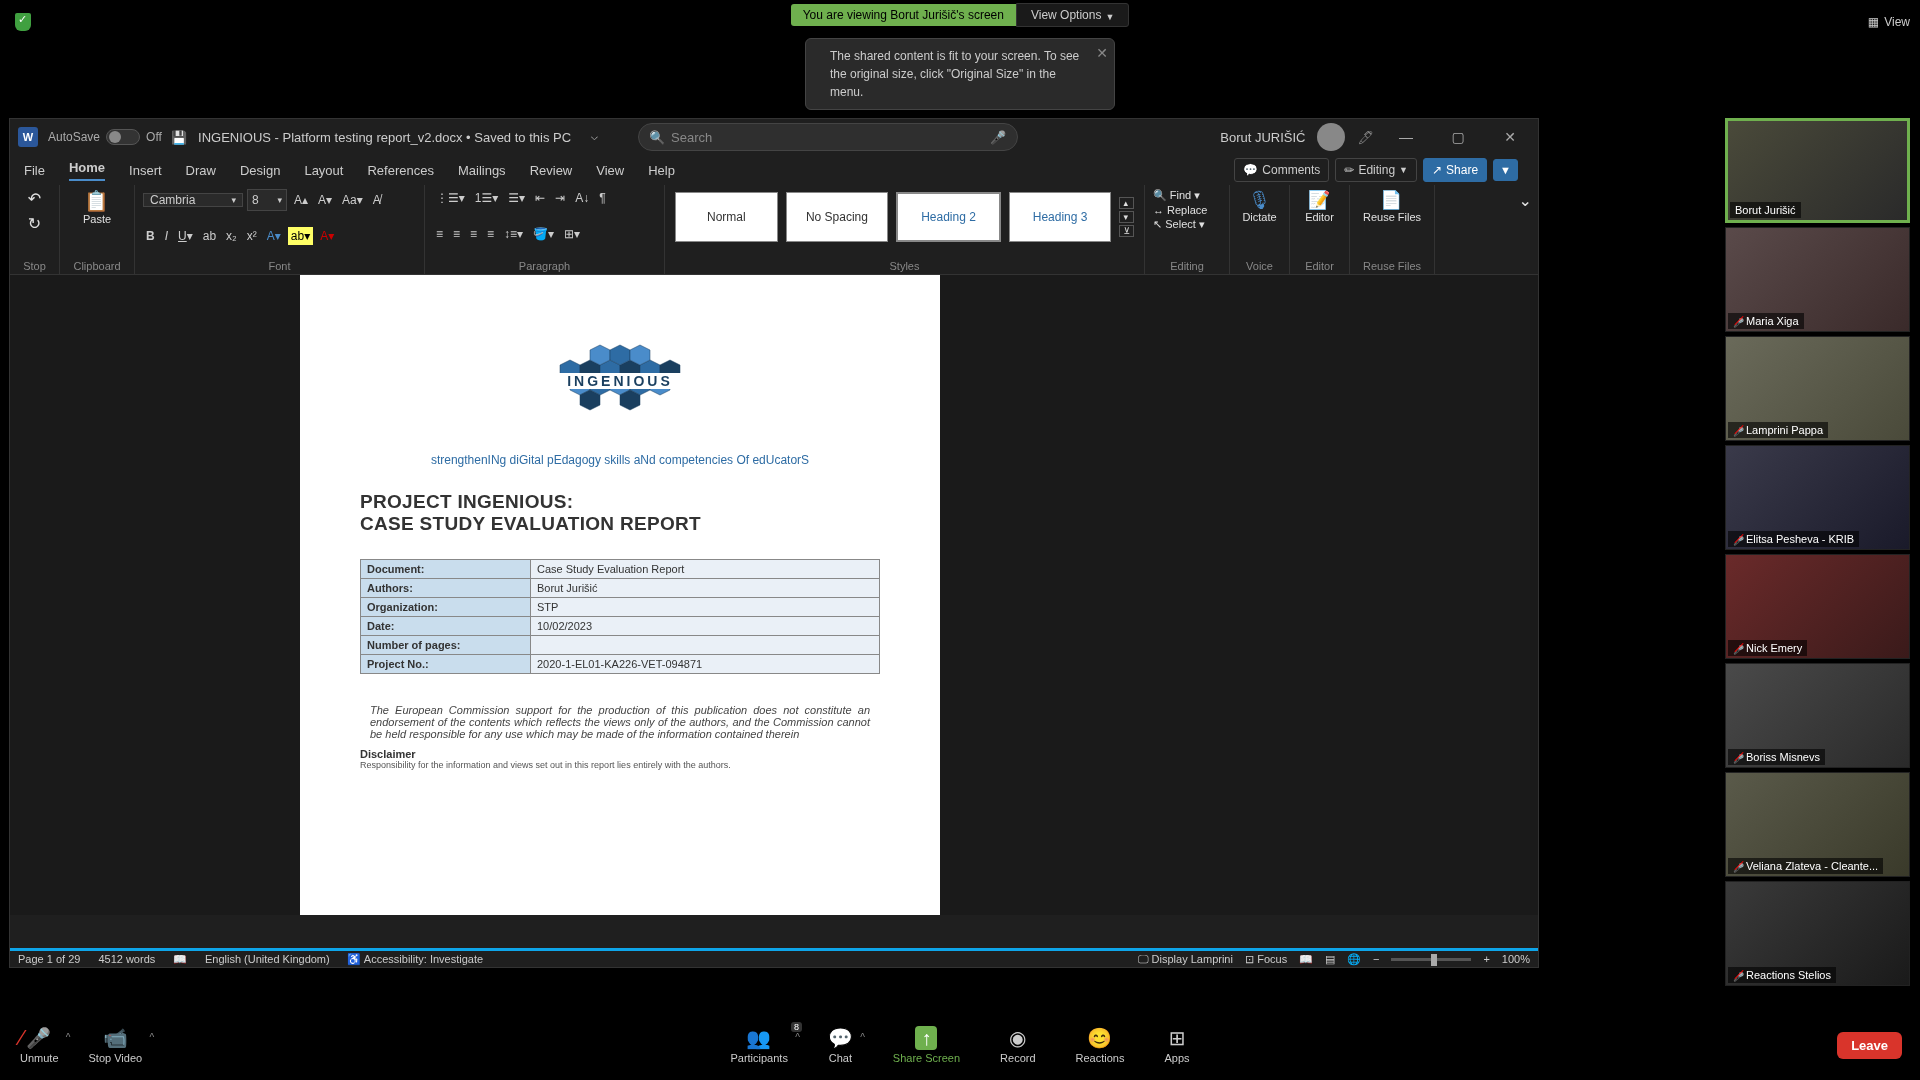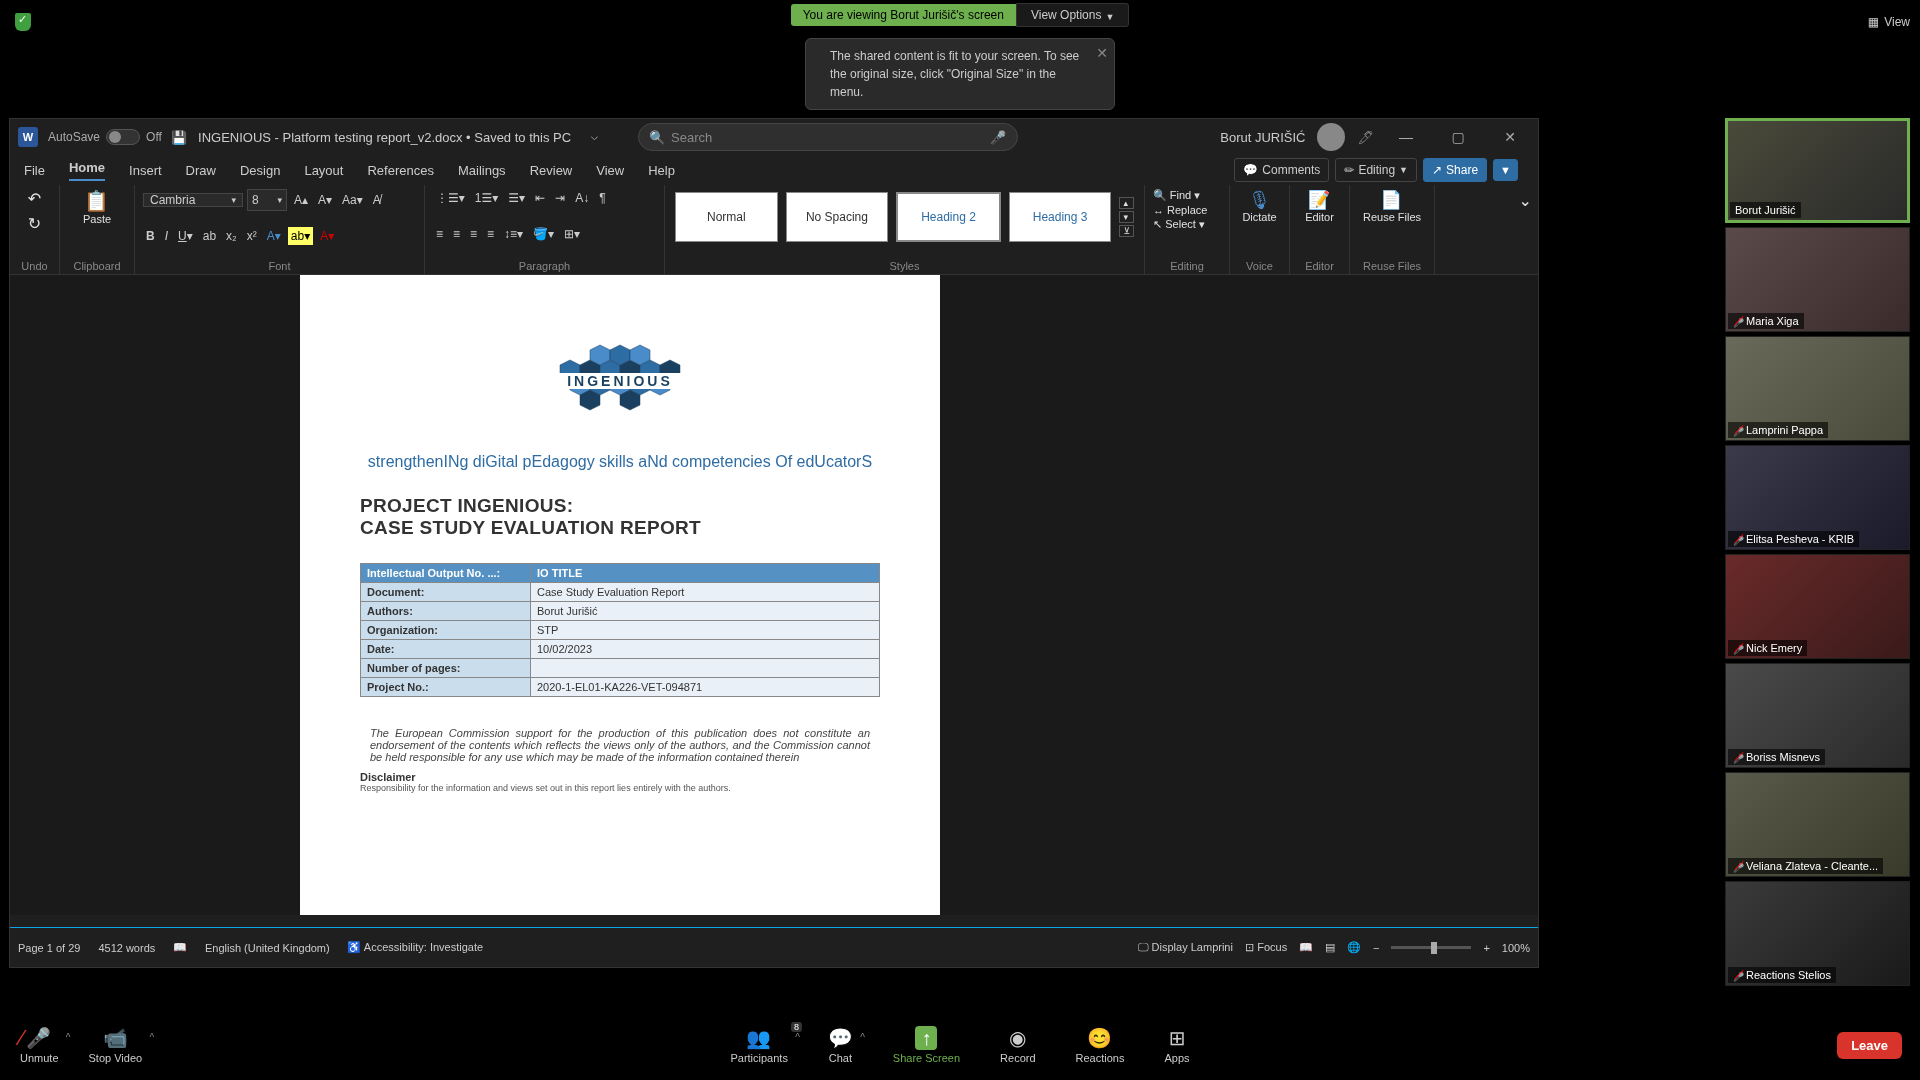--- a/index.html
+++ b/index.html
@@ -57,33 +57,33 @@
 .ribbon-right { margin-left: auto; display: flex; align-items: center; gap: 6px; padding: 6px; }
 .comments-btn, .editing-btn, .share-btn { font-size: 12px; padding: 4px 8px; border: 1px solid #444; border-radius: 3px; display: flex; align-items: center; gap: 4px; background: #1f1f1f; }
 .share-btn { background: #2e6ca4; color: #fff; border-color: #2e6ca4; }
 .share-caret { background: #2e6ca4; color: #fff; border: 1px solid #2e6ca4; border-radius: 3px; padding: 4px 6px; font-size: 11px; }
 
 .doc-area { position: relative; height: 640px; background: #1a1a1a; overflow: hidden; display: flex; justify-content: flex-start; padding-left: 290px; }
 .page { width: 640px; height: 640px; background: #fff; color: #333; padding: 40px 60px 0 60px; position: relative; overflow: hidden; font-size: 12px; }
 .logo-box { width: 200px; height: 130px; margin: 0 auto 8px auto; background: #fff; display: flex; flex-direction: column; align-items: center; justify-content: center; }
 .hexgrid { width: 180px; height: 90px; position: relative; }
 .hexgrid svg { width: 100%; height: 100%; }
-.tagline { text-align: center; color: #2e6ca4; font-size: 16px; font-weight: 500; margin-bottom: 24px; }
+.tagline { text-align: center; color: #2e6ca4; font-size: 12px; font-weight: 500; margin-bottom: 24px; }
 .doc-h1 { font-size: 19px; font-weight: 600; color: #333; letter-spacing: 0.3px; }
 .doc-h2 { font-size: 19px; font-weight: 600; color: #333; letter-spacing: 0.3px; margin-bottom: 24px; }
 .info-table { width: 100%; border-collapse: collapse; font-size: 11px; }
 .info-table th { background: #5591c2; color: #fff; padding: 3px 6px; text-align: left; font-weight: 600; border: 1px solid #888; }
 .info-table td { border: 1px solid #888; padding: 3px 6px; }
 .info-table td:first-child { background: #c9dded; font-weight: 600; width: 170px; }
 .info-table td:last-child { background: #eaf0f7; }
 .disclaimer-italic { font-style: italic; font-size: 11px; color: #444; margin-top: 30px; text-align: justify; padding: 0 10px; }
 .disclaimer-h { font-weight: 600; font-size: 11px; margin-top: 8px; }
 .disclaimer-body { font-size: 9px; color: #555; }
 
-.word-status { position: absolute; bottom: 0; left: 0; right: 0; height: 40px; background: #1f1f1f; border-top: 1px solid #0ea5e9; display: flex; align-items: center; font-size: 11px; color: #ccc; padding: 0 8px; gap: 18px; }
+.word-status { position: absolute; bottom: 0; left: 0; right: 0; height: 19px; background: #1f1f1f; border-top: 3px solid #0ea5e9; display: flex; align-items: center; font-size: 11px; color: #ccc; padding: 0 8px; gap: 18px; }
 .word-status .right { margin-left: auto; display: flex; align-items: center; gap: 12px; }
 .zoom-slider { width: 80px; height: 3px; background: #555; position: relative; }
 .zoom-slider::after { content: ""; position: absolute; left: 40px; top: -4px; width: 6px; height: 12px; background: #aaa; }
 
 
 .video-strip { position: absolute; right: 10px; top: 118px; width: 185px; display: flex; flex-direction: column; gap: 4px; }
 .video-tile { height: 105px; background: #333; border: 1px solid #222; position: relative; overflow: hidden; }
 .video-tile.speaking { border: 3px solid #6fb04e; }
 .video-tile .name { position: absolute; bottom: 2px; left: 2px; background: rgba(0,0,0,0.6); color: #fff; font-size: 11px; padding: 2px 5px; display: flex; align-items: center; gap: 3px; }
 .mic-muted { width: 10px; height: 10px; border-radius: 50%; position: relative; }
@@ -171,21 +171,21 @@
       <div class="share-caret">▼</div>
     </div>
   </div>
 
   <div class="ribbon">
     <div class="ribbon-group undo-g">
       <div class="ribbon-row" style="flex-direction:column;gap:6px">
         <span>↶</span>
         <span>↻</span>
       </div>
-      <div class="label">Undo</div>
+      <div class="label">Stop</div>
     </div>
     <div class="ribbon-group clip-g">
       <div style="display:flex;flex-direction:column;align-items:center">
         <span style="font-size:20px">📋</span>
         <span style="font-size:11px">Paste</span>
       </div>
       <div class="label">Clipboard</div>
     </div>
     <div class="ribbon-group font-g">
       <div class="ribbon-row">
@@ -308,24 +308,20 @@
             <rect x="20" y="38" width="140" height="16" fill="#fff"></rect>
             <text x="90" y="51" text-anchor="middle" font-size="14" font-weight="bold" fill="#1a3f5f" font-family="Arial" letter-spacing="3">INGENIOUS</text>
           </svg>
         </div>
       </div>
       <div class="tagline">strengthenINg diGital pEdagogy skills aNd competencies Of edUcatorS</div>
       <div class="doc-h1">PROJECT INGENIOUS:</div>
       <div class="doc-h2">CASE STUDY EVALUATION REPORT</div>
       <table class="info-table">
         <tbody>
-            <tr>
-              <th>Intellectual Output No. ...:</th>
-              <th>IO TITLE</th>
-            </tr>
         <tr>
               <td>Document:</td>
               <td>Case Study Evaluation Report</td>
             </tr>
         <tr>
               <td>Authors:</td>
               <td>Borut Jurišić</td>
             </tr>
         <tr>
               <td>Organization:</td>

